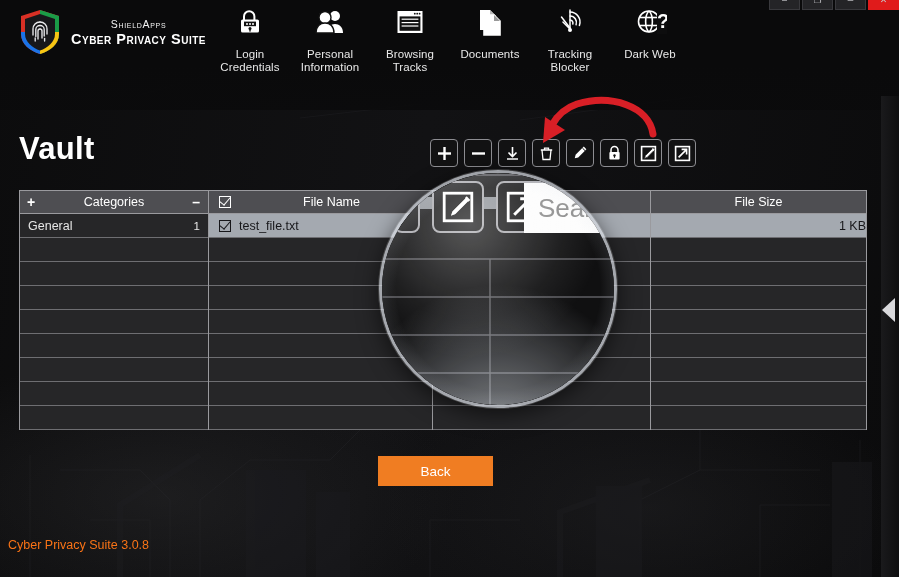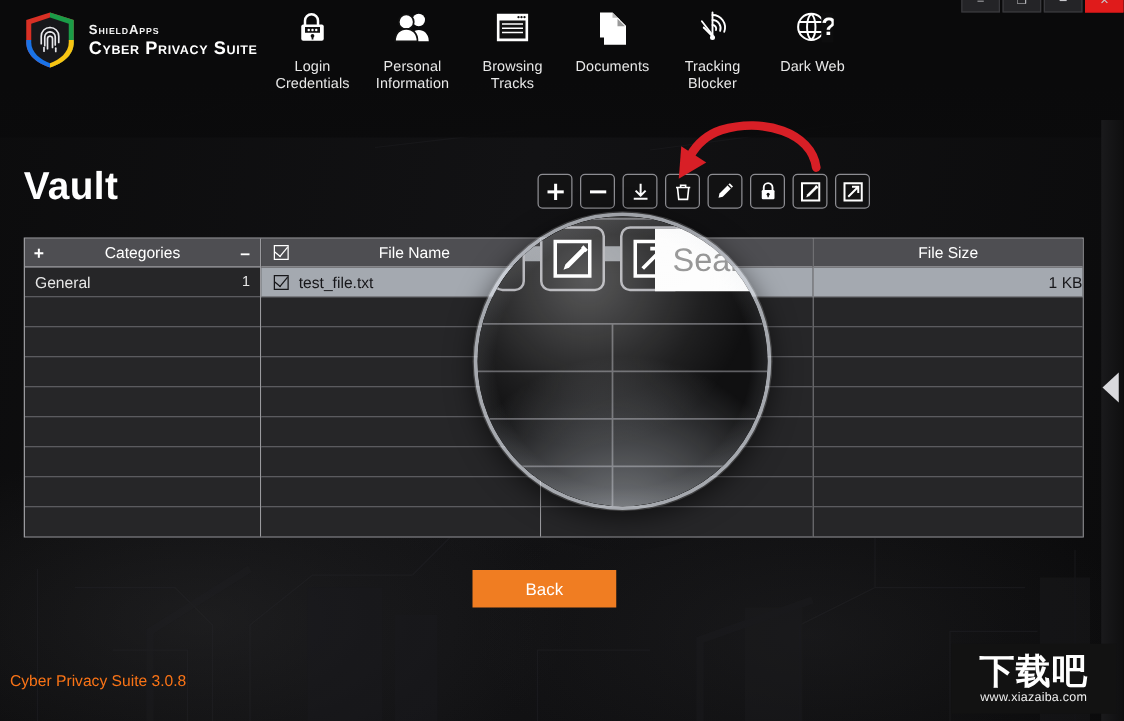--- a/index.html
+++ b/index.html
@@ -50,22 +50,22 @@
     font-size: 9px; line-height: 19px; text-align: center;
   }
   .winbtn.close { background: #e01b1b; border-color: #e01b1b; }
 
   
   .header { position: absolute; left: 0; top: 0; width: 899px; height: 96px; z-index: 10; }
   .brand { position: absolute; left: 18px; top: 8px; display: flex; align-items: center; gap: 9px; }
   .brand-logo { width: 44px; height: 48px; }
   .brand-text { line-height: 1.05; padding-top: 3px; }
   .brand-line1 {
-    color: #f2f2f2; font-size: 10.5px; letter-spacing: .7px; font-weight: bold;
-    font-variant: small-caps; text-transform: none;
+    color: #f2f2f2; font-size: 10.5px; letter-spacing: .7px; font-weight: normal;
+    font-variant: small-caps; text-transform: none; text-align: center;
   }
   .brand-line2 {
     color: #ffffff; font-size: 14.5px; letter-spacing: .5px; font-weight: bold;
     font-variant: small-caps; margin-top: 2px;
   }
 
   .nav { position: absolute; left: 210px; top: 2px; display: flex; align-items: flex-start; }
   .nav-item {
     width: 80px; text-align: center; cursor: pointer;
     display: flex; flex-direction: column; align-items: center;
@@ -585,18 +585,14 @@
       <div class="lens-search">Search</div>
     </div>
     <div class="lens-gloss"></div>
   </div>
 
   <svg class="arrow" width="160" height="70" viewBox="0 0 160 70">
     <path d="M138 42 C134 14 96 2 62 12 C50 16 42 24 37 33" fill="none" stroke="#d81f26" stroke-width="7" stroke-linecap="round"></path>
     <path d="M28 51 L30 25 L50 38 Z" fill="#d81f26"></path>
   </svg>
 
-  <div class="watermark">
-    <div class="wm-cn">下载吧</div>
-    <div class="wm-url">www.xiazaiba.com</div>
-  </div>
 
 </div>
 
 </body></html>

